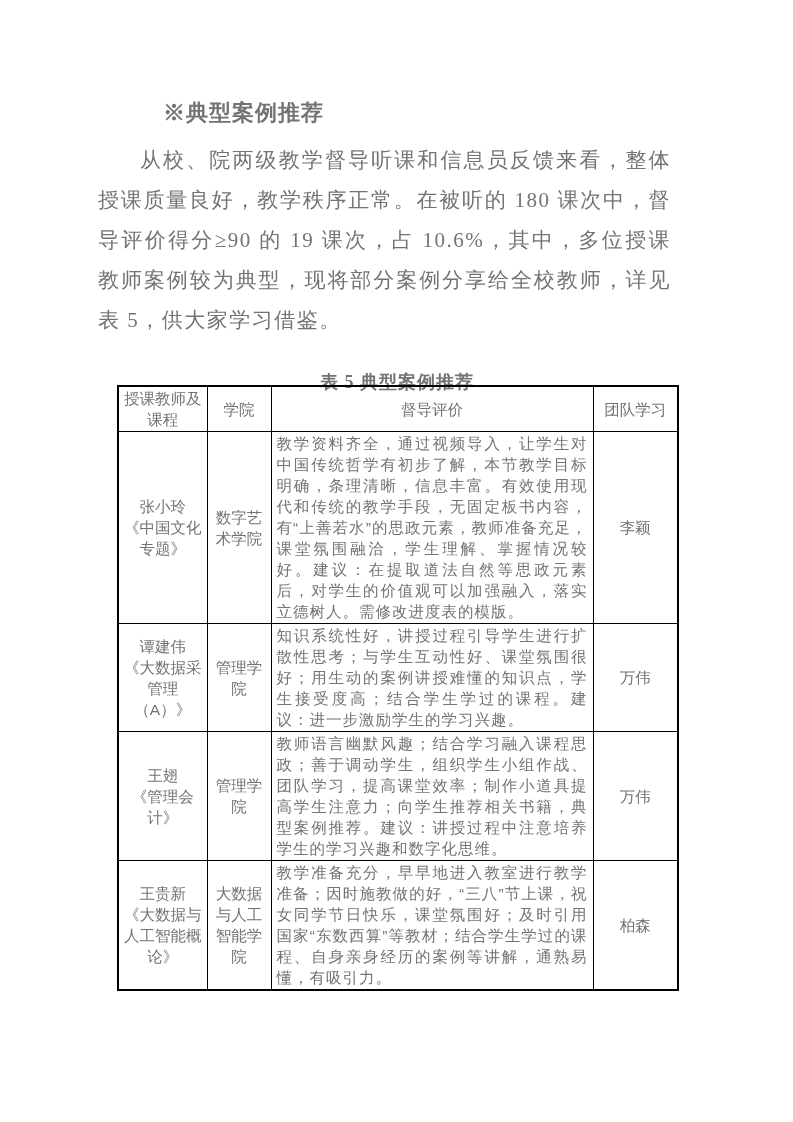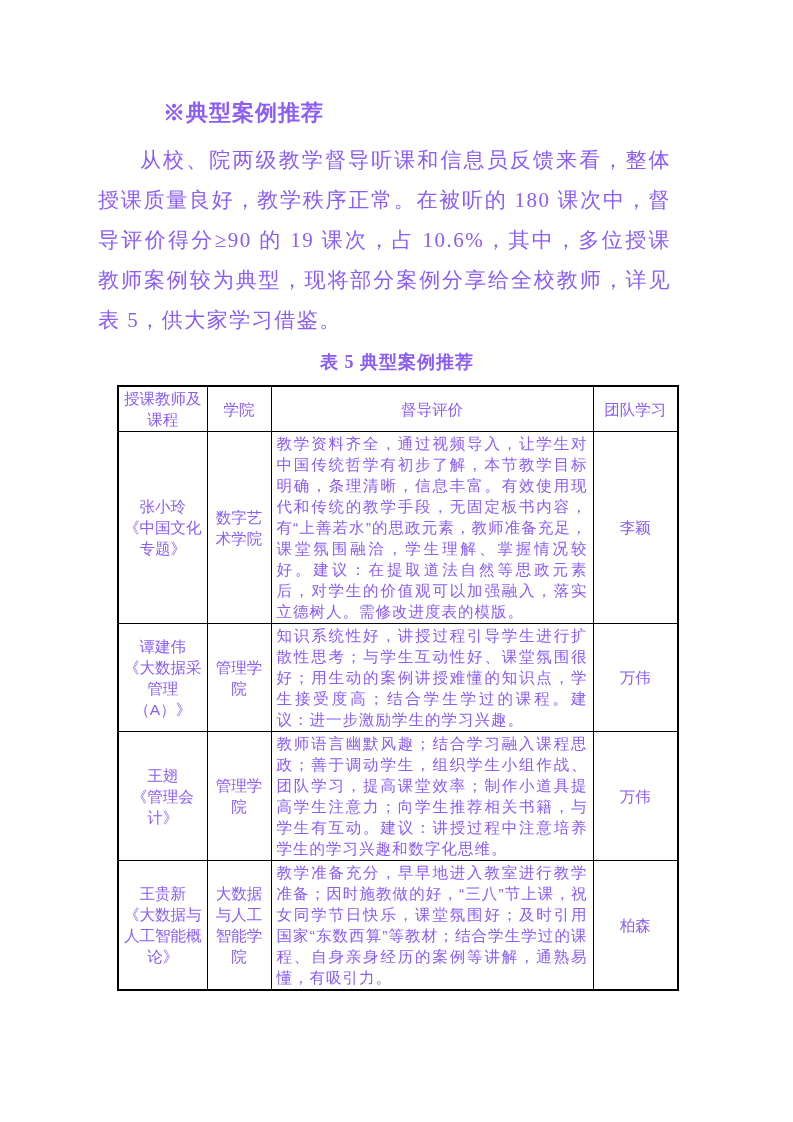--- a/index.html
+++ b/index.html
@@ -1,20 +1,20 @@
 <!DOCTYPE html>
 <html><head>
 <meta charset="utf-8">
 <style>
   html,body{margin:0;padding:0;background:#ffffff;}
   .page{
     position:relative;
     width:793px;height:1122px;
     background:#ffffff;
-    color:#8b5cf6;
+    color:#737373;
     overflow:hidden;
     font-family:"Liberation Serif","DejaVu Serif",serif;
   }
   .heading{
     margin:0;
     position:absolute;
     left:163px;top:98px;
     font-size:22px;
     font-weight:bold;
     letter-spacing:1px;
@@ -27,21 +27,21 @@
     margin:0;
     font-size:21px;
     line-height:40px;
     letter-spacing:1.5px;
     text-align:justify;
     text-indent:2em;
     font-family:"Liberation Serif","DejaVu Serif",serif;
   }
   .table-caption{
     position:absolute;
-    left:117px;top:350px;
+    left:117px;top:370px;
     width:560px;
     text-align:center;
     font-size:18px;
     font-weight:bold;
     letter-spacing:1px;
     font-family:"Liberation Serif","DejaVu Serif",serif;
   }
   table.case-table{
     position:absolute;
     left:117px;top:385px;
@@ -121,21 +121,21 @@
         <td class="cell-eval">知识系统性好，讲授过程引导学生进行扩散性思考；与学生互动性好、课堂氛围很好；用生动的案例讲授难懂的知识点，学生接受度高；结合学生学过的课程。建议：进一步激励学生的学习兴趣。</td>
         <td class="cell-supervisor">万伟</td>
       </tr>
 
       <tr class="row-3">
         <td class="cell-teacher">王翅
 《管理会
 计》</td>
         <td class="cell-college">管理学
 院</td>
-        <td class="cell-eval">教师语言幽默风趣；结合学习融入课程思政；善于调动学生，组织学生小组作战、团队学习，提高课堂效率；制作小道具提高学生注意力；向学生推荐相关书籍，与学生有互动。建议：讲授过程中注意培养学生的学习兴趣和数字化思维。</td>
+        <td class="cell-eval">教师语言幽默风趣；结合学习融入课程思政；善于调动学生，组织学生小组作战、团队学习，提高课堂效率；制作小道具提高学生注意力；向学生推荐相关书籍，典型案例推荐。建议：讲授过程中注意培养学生的学习兴趣和数字化思维。</td>
         <td class="cell-supervisor">万伟</td>
       </tr>
 
       <tr class="row-4">
         <td class="cell-teacher">王贵新
 《大数据与
 人工智能概
 论》</td>
         <td class="cell-college">大数据
 与人工

